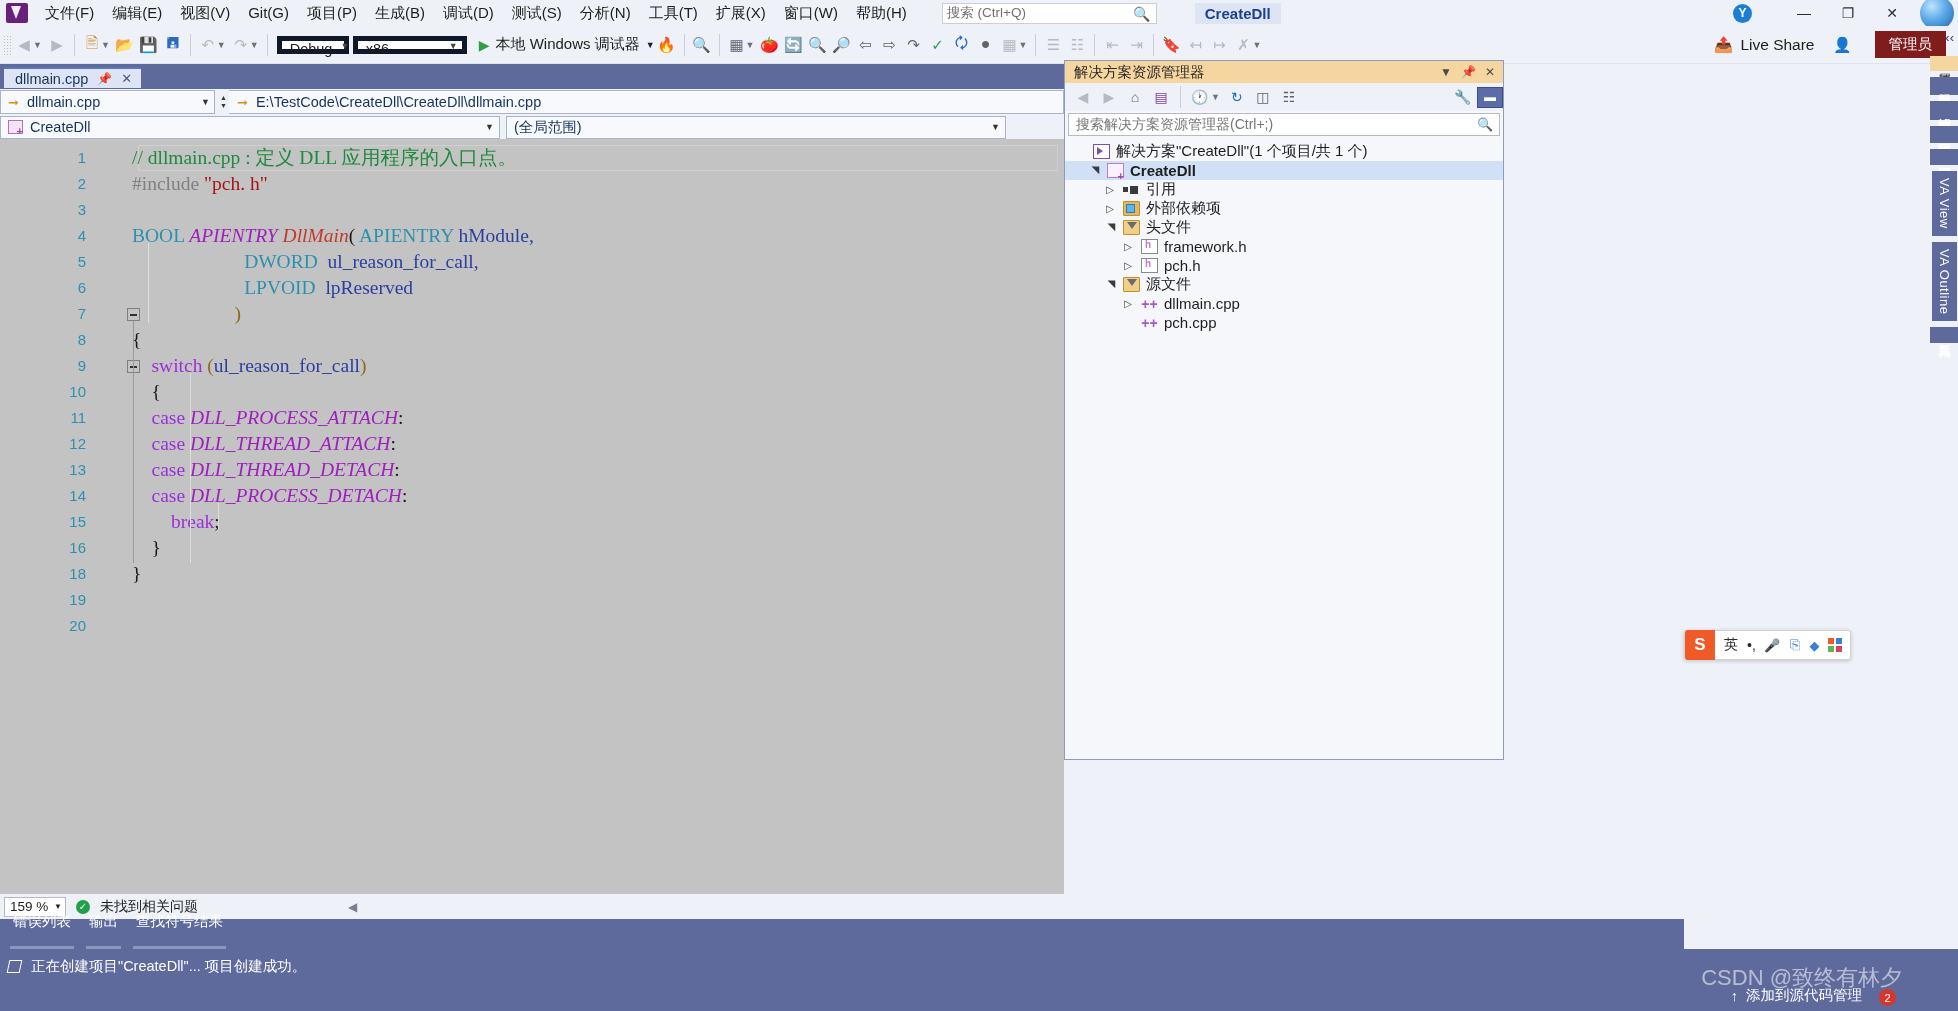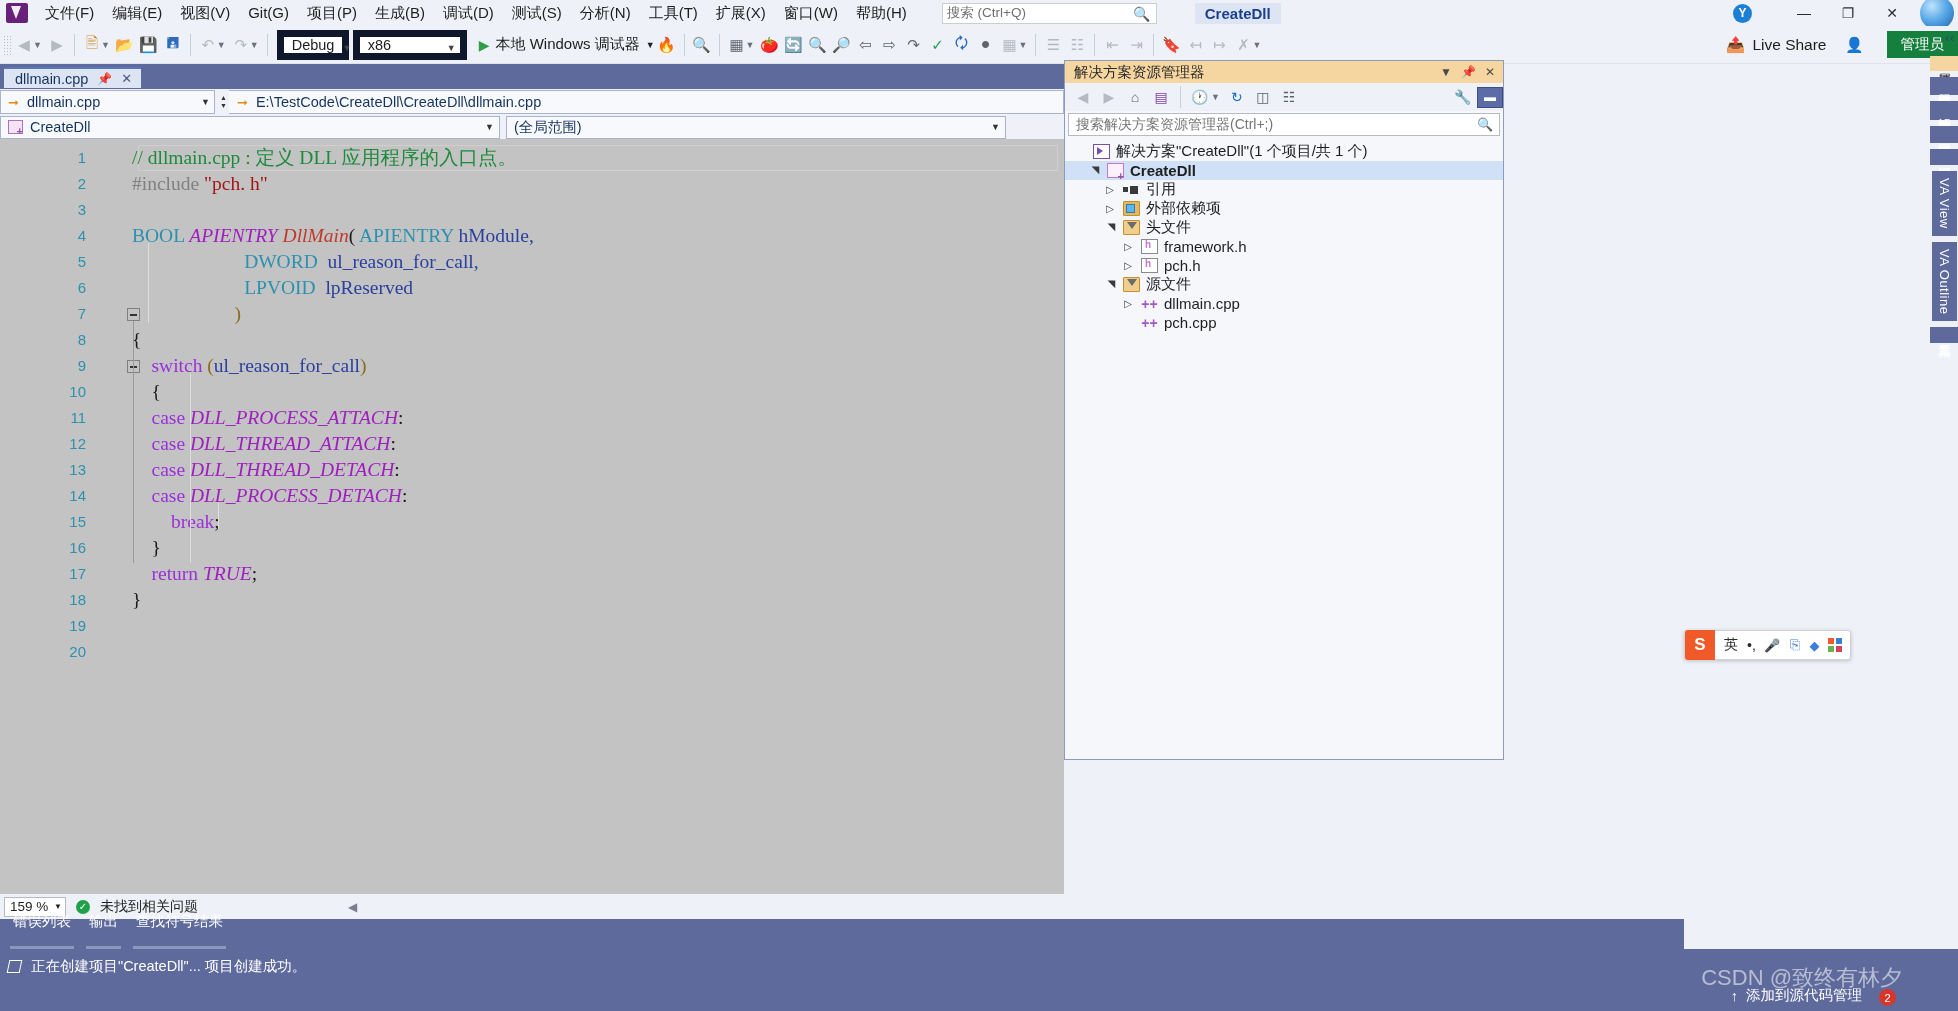--- a/index.html
+++ b/index.html
@@ -86,40 +86,40 @@
     width: 24px; height: 26px; display:flex; align-items:center; justify-content:center;
     font-size: 15px; color: #5d6470; flex:none;
   }
   .tb-icon.warm { color: #d08b29; }
   .tb-icon.blue { color: #2d6bbf; }
   .tb-icon.green { color: #21a04a; }
   .tb-icon.dim { color: #b5b9c3; }
   .tb-sep { width:1px; height: 22px; background:#c9cedd; margin: 0 5px; flex:none; }
   .tb-caret { font-size: 9px; color:#6a7080; margin-left:-3px; margin-right:3px;}
   .combo {
-    height: 30px; background: #fff; border: 7px solid #0f172a;
-    display: flex; align-items: flex-end; padding: 0 4px 0 8px;
+    height: 18px; background: #fff; border: 5px solid #0f172a;
+    display: flex; align-items: flex-start; padding: 0 4px 0 8px;
     font-size: 14.5px; color: #1e1e1e; margin-left: 4px;
   }
   .combo .cv { flex: 1; white-space: nowrap; }
   .combo .cc { font-size: 9px; color: #444; margin-left: 8px; }
   .combo.dbg { width: 72px; }
   .combo.plat { width: 114px; }
   .run-btn {
     display:flex; align-items:center; gap:6px; margin-left: 12px;
     font-size: 15px; color: #1e1e1e; white-space: nowrap;
   }
   .play { color:#2f9e44; font-size: 14px; }
   .live-share {
     display:flex; align-items:center; gap:7px; font-size: 15.5px; color:#1e1e1e;
     margin-left: auto; white-space:nowrap;
   }
   .admin-badge {
-    background:#15803d; color:#fff; font-size: 14.5px;
-    padding: 4px 14px; margin-left: 20px; margin-right: 0;
+    background:#7f1d1d; color:#fff; font-size: 14.5px;
+    padding: 4px 14px; margin-left: 20px; margin-right: 12px;
   }
 
   
   .editor-outer {
     position: absolute; left: 0; top: 64px; width: 1064px; height: 855px;
     background: #5d6a9b;
   }
   .tabstrip { position:absolute; left:0; top:0; height:22px; width:100%; }
   .tab {
     position: absolute; left: 4px; top: 3px; height: 21px;
@@ -521,21 +521,20 @@
           <div class="cl"><span class="ln">7</span><span class="fold"></span><span class="ctext"><span class="c-br">                     )</span></span></div>
           <div class="cl"><span class="ln">8</span><span class="ctext"><span class="c-pl">{</span></span></div>
           <div class="cl"><span class="ln">9</span><span class="fold"></span><span class="ctext"><span class="c-kw">    switch </span><span class="c-br">(</span><span class="c-var">ul_reason_for_call</span><span class="c-br">)</span></span></div>
           <div class="cl"><span class="ln">10</span><span class="ctext"><span class="c-pl">    {</span></span></div>
           <div class="cl"><span class="ln">11</span><span class="ctext"><span class="c-kw">    case </span><span class="c-mac">DLL_PROCESS_ATTACH</span><span class="c-pl">:</span></span></div>
           <div class="cl"><span class="ln">12</span><span class="ctext"><span class="c-kw">    case </span><span class="c-mac">DLL_THREAD_ATTACH</span><span class="c-pl">:</span></span></div>
           <div class="cl"><span class="ln">13</span><span class="ctext"><span class="c-kw">    case </span><span class="c-mac">DLL_THREAD_DETACH</span><span class="c-pl">:</span></span></div>
           <div class="cl"><span class="ln">14</span><span class="ctext"><span class="c-kw">    case </span><span class="c-mac">DLL_PROCESS_DETACH</span><span class="c-pl">:</span></span></div>
           <div class="cl"><span class="ln">15</span><span class="ctext"><span class="c-kw">        break</span><span class="c-pl">;</span></span></div>
           <div class="cl"><span class="ln">16</span><span class="ctext"><span class="c-pl">    }</span></span></div>
-          <div class="cl"><span class="ln">17</span><span class="ctext"><span class="c-kw">    return </span><span class="c-mac">TRUE</span><span class="c-pl">;</span></span></div>
           <div class="cl"><span class="ln">18</span><span class="ctext"><span class="c-pl">}</span></span></div>
           <div class="cl"><span class="ln">19</span><span class="ctext"></span></div>
           <div class="cl"><span class="ln">20</span><span class="ctext"></span></div>
           <div class="fline" style="top: 176px; height: 60px; left: 133px;"></div>
           <div class="fline" style="top: 228px; height: 190px; left: 133px;"></div>
           <div class="iguide" style="top: 98px; height: 80px; left: 148px;"></div>
           <div class="iguide" style="top: 228px; height: 190px; left: 190px;"></div>
           <div class="iguide" style="top: 358px; height: 26px; left: 218px;"></div>
         </div>
     </div>

